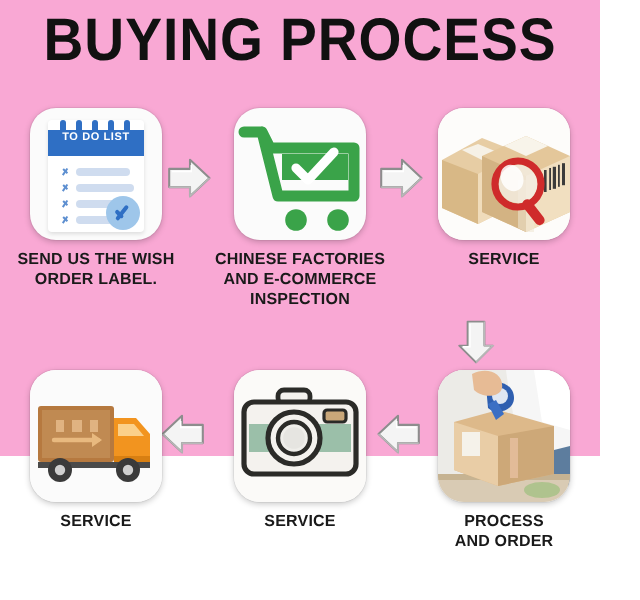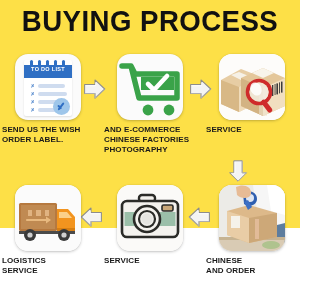--- a/index.html
+++ b/index.html
@@ -1,42 +1,42 @@
 <!DOCTYPE html>
 <html><head>
 <meta charset="utf-8">
 <style>
   html,body{margin:0;padding:0;}
   body{
     width:300px;height:300px;overflow:hidden;background:#ffffff;
     font-family:"Liberation Sans", sans-serif;
     -webkit-font-smoothing:antialiased;
   }
-  #infographic{position:relative;width:300px;height:228px;background:#fde047;}
+  #infographic{position:relative;width:300px;height:228px;background:#f9a8d4;}
 
   
   .title{
     position:absolute;top:6px;left:0;width:300px;text-align:center;
     font-family:"Liberation Sans", sans-serif;
     font-weight:bold;font-size:30px;line-height:30px;
     letter-spacing:0.5px;color:#111111;
     transform:scaleX(0.92);transform-origin:50% 50%;
     white-space:nowrap;
   }
 
   
   .step{position:absolute;width:92px;}
   .icon-card{
     position:relative;width:66px;height:66px;margin:0 auto;
     border-radius:13px;background:#fbfbfb;
     box-shadow:0 1px 3px rgba(0,0,0,0.22), 0 0 0 0.5px rgba(0,0,0,0.05);
     overflow:hidden;
   }
   .caption{
-    margin-top:5px;
+    margin-top:5px;text-align:center;
     font-weight:bold;font-size:8px;line-height:10px;
     color:#1a1a1a;letter-spacing:0.1px;
   }
   .caption span{display:block;}
 
   
   .pad{position:absolute;left:9px;top:6px;width:48px;height:56px;background:#ffffff;border-radius:2px;
        box-shadow:0 1px 2px rgba(0,0,0,0.12);}
   .pad-head{position:absolute;left:0;top:5px;width:48px;height:13px;background:#2f6fc4;}
   .pad-head-txt{position:absolute;left:0;top:6px;width:48px;text-align:center;
@@ -122,23 +122,23 @@
         <svg viewBox="0 0 66 66" width="66" height="66">
           <path d="M5 12 L14 12 L18 20 L60 20 L60 44 L22 44 L14 12" fill="none" stroke="#3aa349" stroke-width="5.5" stroke-linejoin="round" stroke-linecap="round"></path>
           <rect x="24" y="23" width="33" height="13" fill="#3aa349"></rect>
           <path d="M31 30 L37 36 L50 22" fill="none" stroke="#ffffff" stroke-width="4.6" stroke-linecap="round" stroke-linejoin="round"></path>
           <circle cx="31" cy="56" r="5.4" fill="#3aa349"></circle>
           <circle cx="52" cy="56" r="5.4" fill="#3aa349"></circle>
         </svg>
       </div>
     </div>
     <div class="caption">
+      <span>CHINESE FACTORIES</span>
       <span>AND E-COMMERCE</span>
-      <span>CHINESE FACTORIES</span>
-      <span>PHOTOGRAPHY</span>
+      <span>INSPECTION</span>
     </div>
   </div>
 
   <div class="arrow" style="left:188px;top:76px;">
     <svg viewBox="0 0 40 40">
       <path d="M4 13 L20 13 L20 6 L35 20 L20 34 L20 27 L4 27 Z" fill="#f4f4f4" stroke="#8d8d8d" stroke-width="1.6" stroke-linejoin="round"></path>
       <path d="M6 15 L21 15 L21 10" fill="none" stroke="#ffffff" stroke-width="1.2"></path>
       <path d="M4 27 L20 27 L20 34 L35 20" fill="none" stroke="#b9b9b9" stroke-width="1.2"></path>
     </svg>
   </div>
@@ -220,21 +220,21 @@
           <circle cx="31" cy="13" r="4" fill="#dfe6f2"></circle>
           <path d="M25 17 L29 25 L33 22 L29 15 Z" fill="#3b6fc4"></path>
 
           <path d="M17 2 C25 -2 33 2 32 9 C31 14 22 14 18 10 Z" fill="#e7bb95"></path>
 
           <ellipse cx="52" cy="60" rx="9" ry="4" fill="#9dbf7d" opacity="0.7"></ellipse>
         </svg>
       </div>
     </div>
     <div class="caption">
-      <span>CHINESE</span>
+      <span>PROCESS</span>
       <span>AND ORDER</span>
     </div>
   </div>
 
   <div class="arrow" style="left:186px;top:204px;">
     <svg viewBox="0 0 40 40">
       <path d="M36 13 L20 13 L20 6 L5 20 L20 34 L20 27 L36 27 Z" fill="#f4f4f4" stroke="#8d8d8d" stroke-width="1.6" stroke-linejoin="round"></path>
       <path d="M34 15 L19 15 L19 10" fill="none" stroke="#ffffff" stroke-width="1.2"></path>
       <path d="M36 27 L20 27 L20 34 L5 20" fill="none" stroke="#b9b9b9" stroke-width="1.2"></path>
     </svg>
@@ -292,18 +292,17 @@
           <rect x="4" y="46" width="56" height="3" fill="#4a4a4a"></rect>
 
           <circle cx="15" cy="50" r="6" fill="#3a3a3a"></circle>
           <circle cx="15" cy="50" r="2.6" fill="#cfcfcf"></circle>
           <circle cx="49" cy="50" r="6" fill="#3a3a3a"></circle>
           <circle cx="49" cy="50" r="2.6" fill="#cfcfcf"></circle>
         </svg>
       </div>
     </div>
     <div class="caption">
-      <span>LOGISTICS</span>
       <span>SERVICE</span>
     </div>
   </div>
 
 </div>
 
 </body></html>

